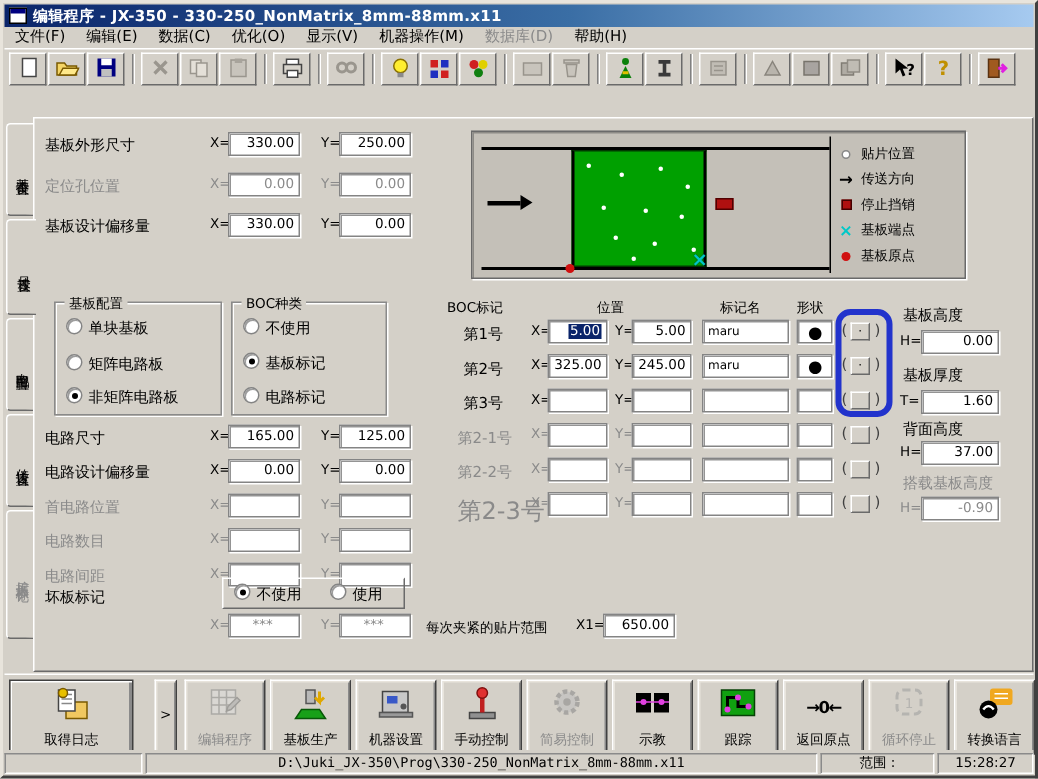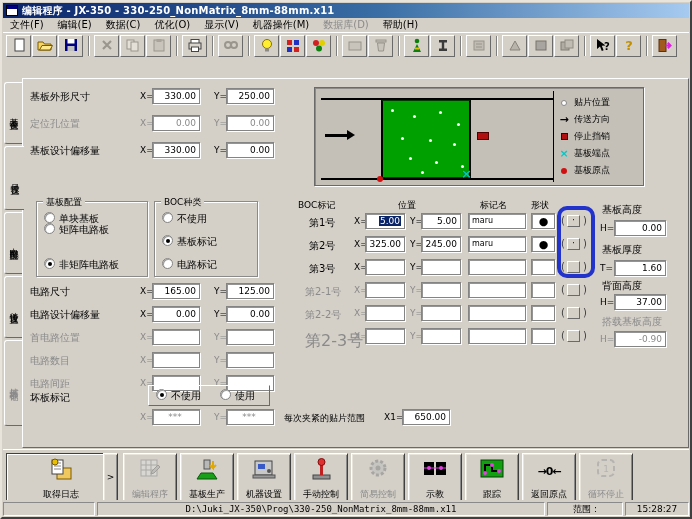--- a/index.html
+++ b/index.html
@@ -329,21 +329,21 @@
     </div>
   </div>
 
   <div class="gbox" style="left:34px;top:199px;width:112px;height:76px">
     <span class="gleg">基板配置</span>
   </div>
   <div class="ritem" style="left:42px;top:210px">
       <span class="radio"></span>
       <span>单块基板</span>
     </div>
-  <div class="ritem" style="left:42px;top:221px">
+  <div class="ritem" style="left:42px;top:234px">
       <span class="radio"></span>
       <span>矩阵电路板</span>
     </div>
   <div class="ritem" style="left:42px;top:256px">
       <span class="radio checked"></span>
       <span>非矩阵电路板</span>
     </div>
 
   <div class="gbox" style="left:152px;top:199px;width:104px;height:76px">
     <span class="gleg">BOC种类</span>
@@ -508,21 +508,21 @@
     <span class="xy dis" style="left:138px">X=</span>
     <div class="field dis" style="left:150px;width:48px;text-align:center">***</div>
     <span class="xy dis" style="left:212px">Y=</span>
     <div class="field dis" style="left:224px;width:48px;text-align:center">***</div>
     <span class="xy" style="left:282px;font-size:9px">每次夹紧的贴片范围</span>
     <span class="xy" style="left:382px">X1=</span>
     <div class="field" style="left:400px;width:48px">650.00</div>
   </div>
 
   <div class="botbar">
-    <div class="bigbtn" style="left:3px;width:110px;border-color:#404040;box-shadow:inset 1px 1px 0 #fff, inset -2px -2px 0 #8a8a8a">
+    <div class="bigbtn" style="left:3px;width:83px;border-color:#404040;box-shadow:inset 1px 1px 0 #fff, inset -2px -2px 0 #8a8a8a">
       <span class="bicon"><svg width="26" height="26">
             <rect x="9" y="11" width="14" height="11" fill="#f0c860" stroke="#7a5a00"></rect>
             <rect x="4" y="3" width="11" height="14" fill="#fff" stroke="#444"></rect>
             <path d="M6 6h7M6 9h7M6 12h7" stroke="#888"></path>
             <circle cx="7" cy="5" r="3" fill="#e8c000" stroke="#7a5a00"></circle>
           </svg></span>
       <span class="blabel">取得日志</span>
     </div>
     <div class="bigbtn" style="left:100px;width:15px;justify-content:center">
       <span class="blabel">&gt;</span>
@@ -591,20 +591,29 @@
       <span class="bicon origintxt">→0←</span>
       <span class="blabel">返回原点</span>
     </div>
     <div class="bigbtn disabled" style="left:576px;width:54px">
       <span class="bicon"><svg width="26" height="24">
             <rect x="5" y="3" width="16" height="16" rx="4" fill="none" stroke="#a09c94" stroke-width="2" stroke-dasharray="5 3"></rect>
             <text x="13" y="15" font-size="9" fill="#a09c94" text-anchor="middle">1</text>
           </svg></span>
       <span class="blabel">循环停止</span>
     </div>
+    <div class="bigbtn" style="left:633px;width:54px">
+      <span class="bicon"><svg width="26" height="24">
+            <rect x="10" y="2" width="15" height="11" rx="2" fill="#f0a820"></rect>
+            <path d="M13 5.5h9M13 8.5h9" stroke="#fff"></path>
+            <circle cx="9" cy="16" r="6" fill="#000"></circle>
+            <path d="M5.5 16c2.2-3 4.8-3 7 0" stroke="#fff" fill="none" stroke-width="1.5"></path>
+          </svg></span>
+      <span class="blabel">转换语言</span>
+    </div>
   </div>
 
   <div class="statusbar">
     <div class="sseg s0"></div>
     <div class="sseg s1">D:\Juki_JX-350\Prog\330-250_NonMatrix_8mm-88mm.x11</div>
     <div class="sseg s2">范围 :</div>
     <div class="sseg s3">15:28:27</div>
   </div>
 
 </div>

